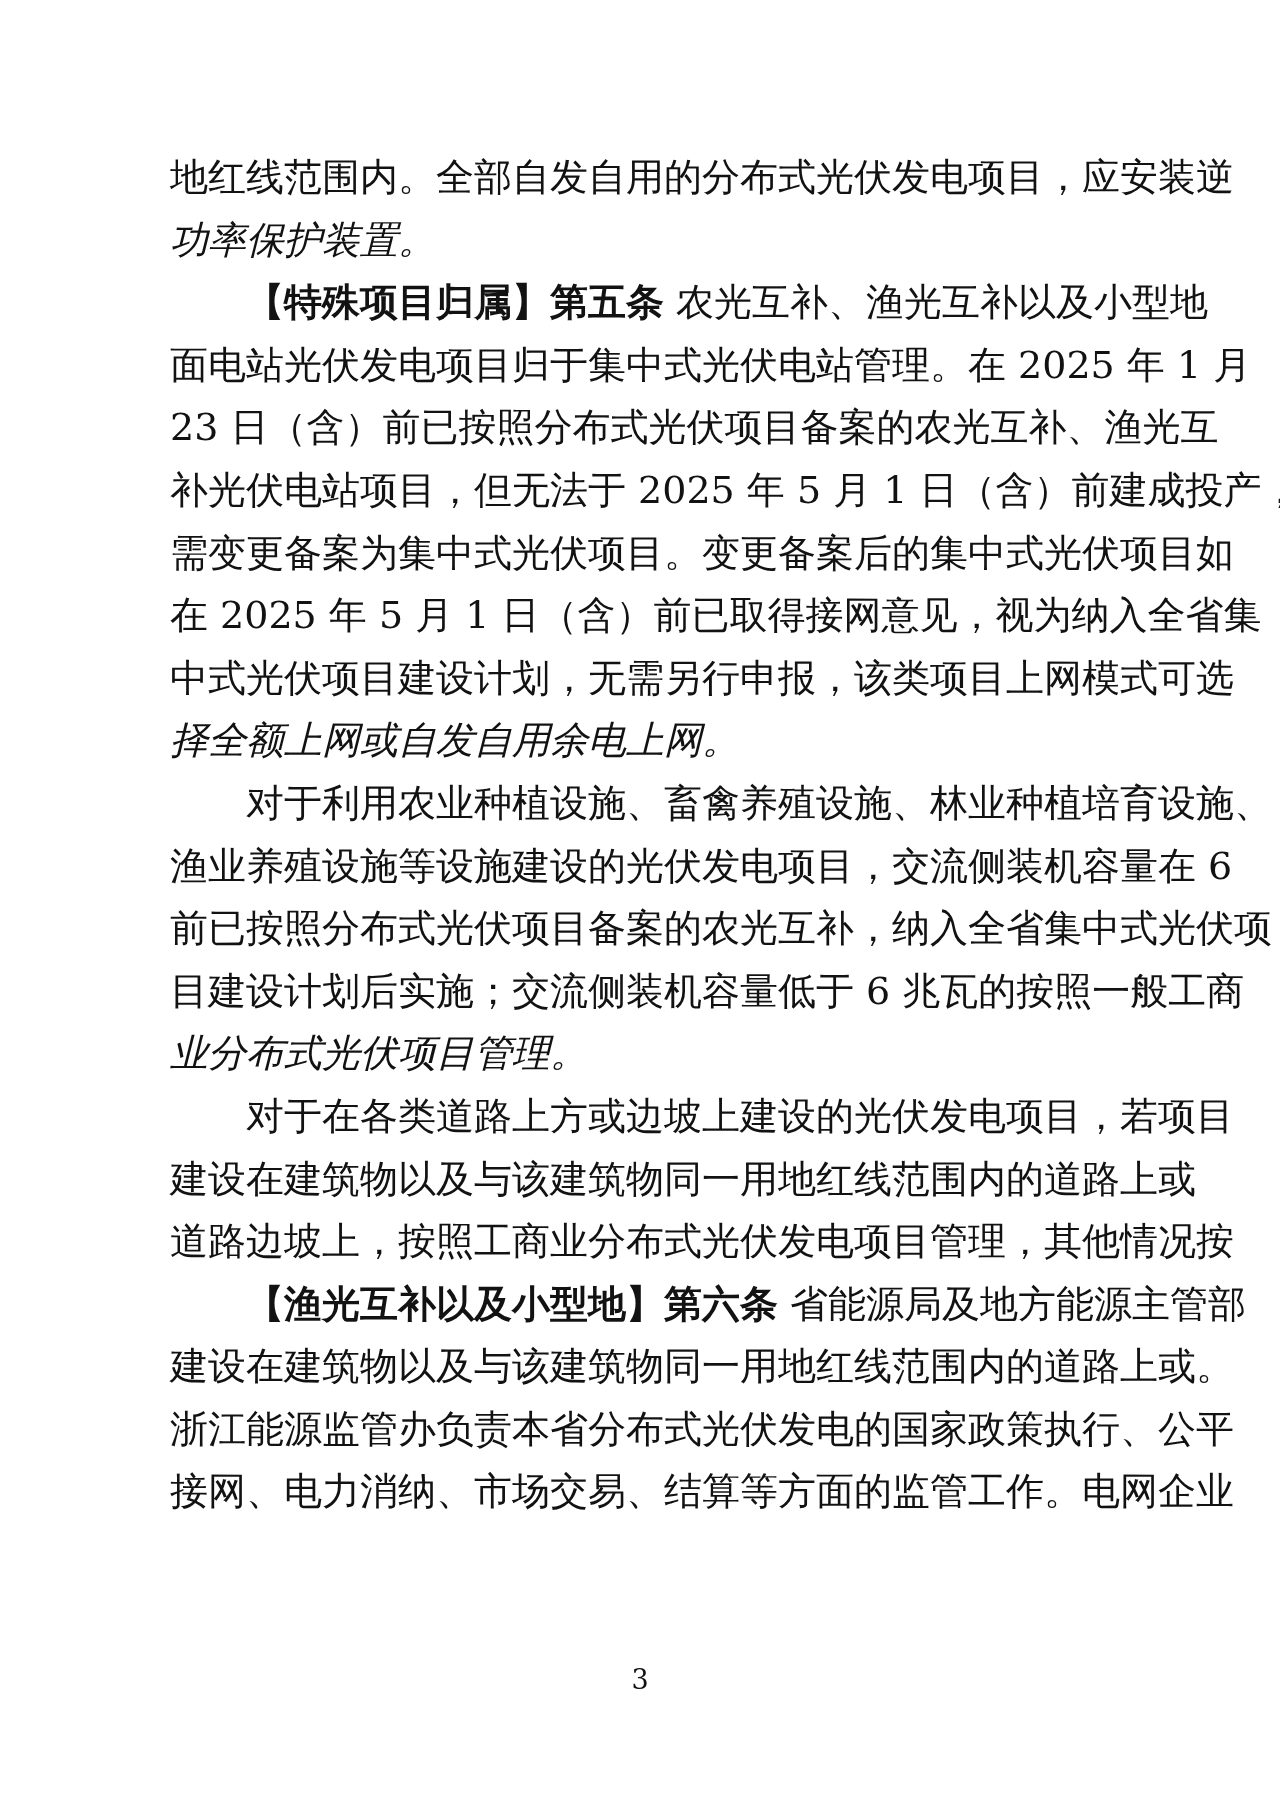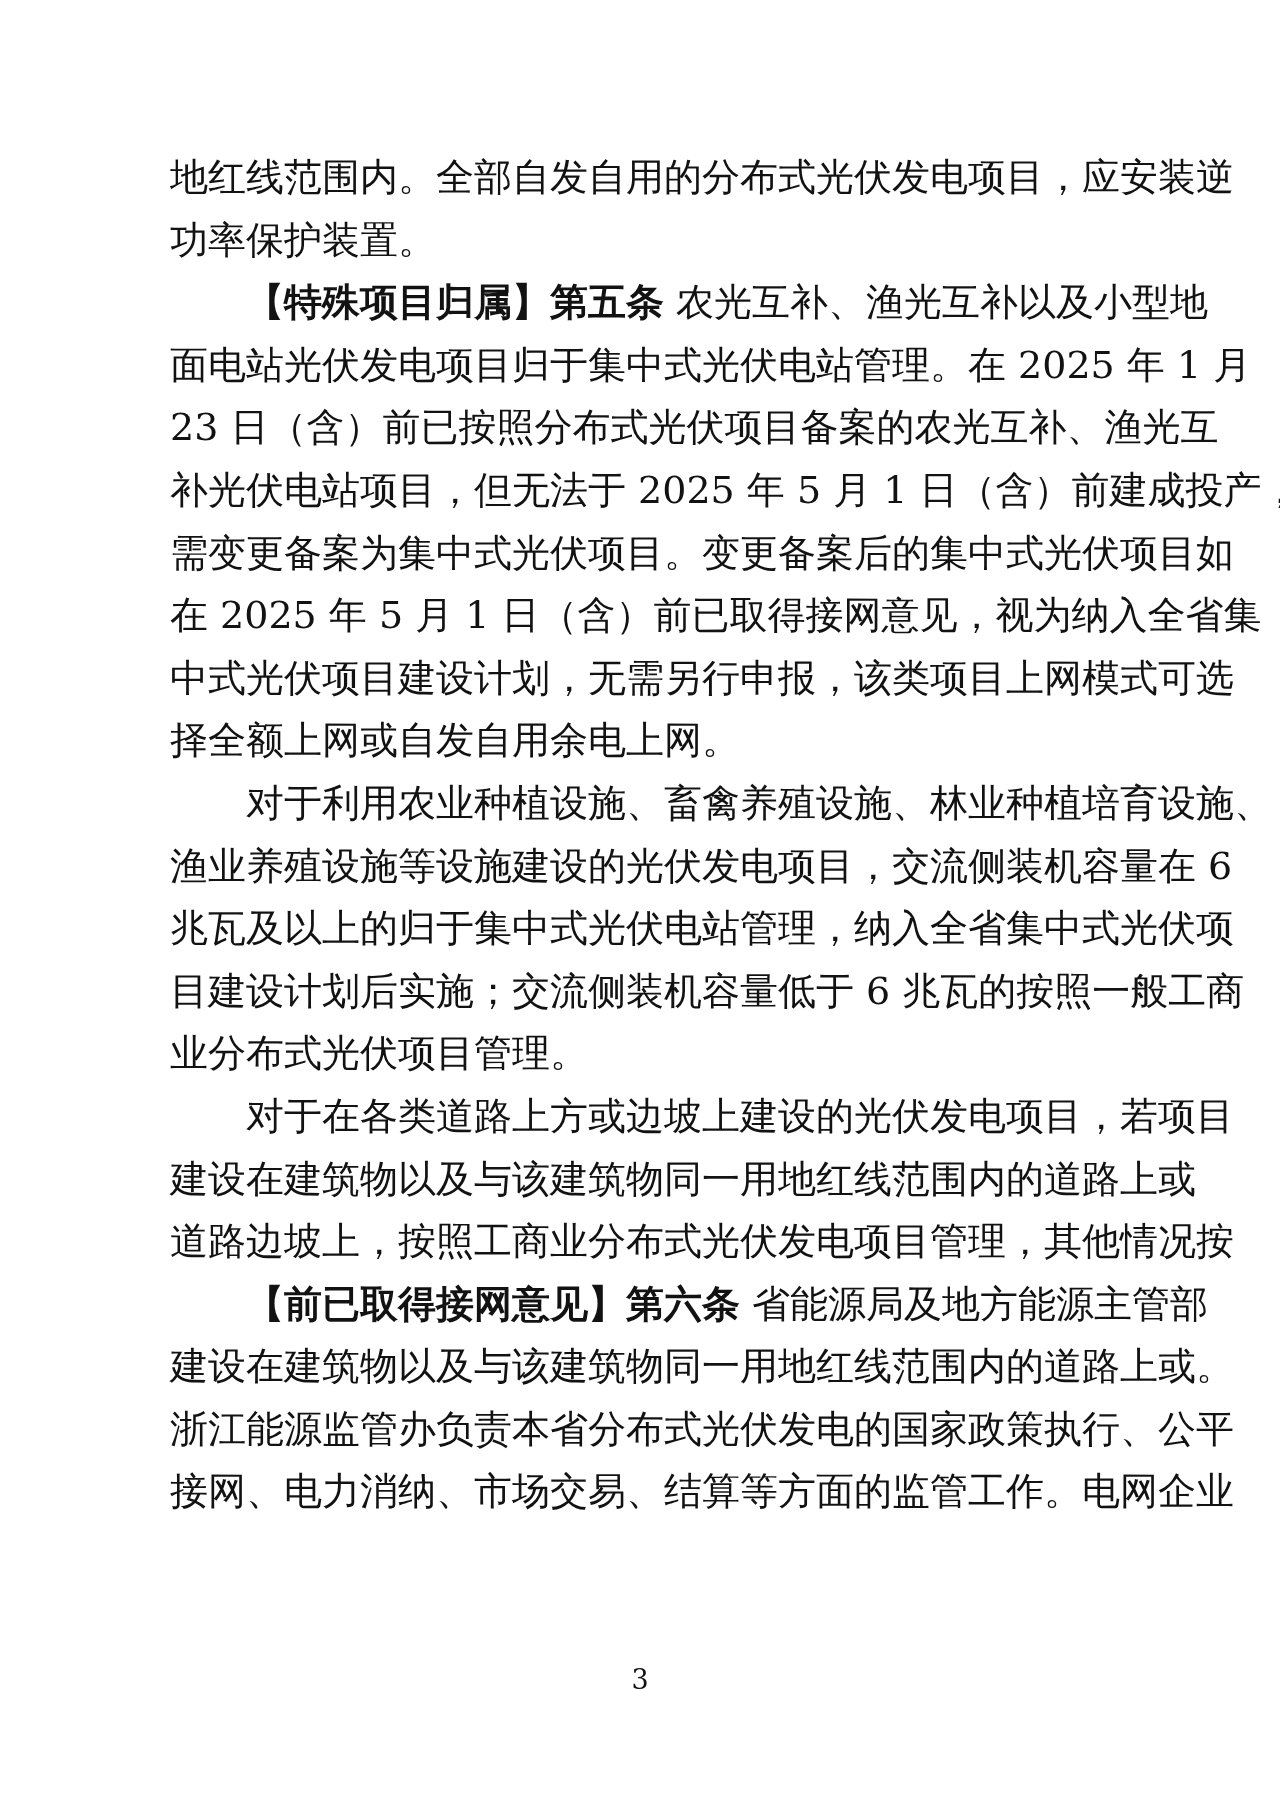--- a/index.html
+++ b/index.html
@@ -27,20 +27,21 @@
     line-height: 62.6px;
     height: 62.6px;
     white-space: nowrap;
     text-align: justify;
     text-align-last: justify;
     letter-spacing: 0px;
   }
   .line.para-end {
     text-align: center;
     text-align-last: left;
+    font-style: italic;
   }
   .line.indent {
     text-indent: 2em;
   }
   .seg-bold {
     font-weight: 700;
     font-family: Liberation Mono, monospace;
   }
   .page-number {
     position: absolute;
@@ -63,25 +64,25 @@
       <div class="line indent"><span class="seg-bold">【特殊项目归属】</span><span class="seg-bold">第五条</span><span class="seg-normal"> 农光互补、渔光互补以及小型地</span></div>
       <div class="line"><span class="seg-normal">面电站光伏发电项目归于集中式光伏电站管理。在 2025 年 1 月</span></div>
       <div class="line"><span class="seg-normal">23 日（含）前已按照分布式光伏项目备案的农光互补、渔光互</span></div>
       <div class="line"><span class="seg-normal">补光伏电站项目，但无法于 2025 年 5 月 1 日（含）前建成投产，</span></div>
       <div class="line"><span class="seg-normal">需变更备案为集中式光伏项目。变更备案后的集中式光伏项目如</span></div>
       <div class="line"><span class="seg-normal">在 2025 年 5 月 1 日（含）前已取得接网意见，视为纳入全省集</span></div>
       <div class="line"><span class="seg-normal">中式光伏项目建设计划，无需另行申报，该类项目上网模式可选</span></div>
       <div class="line para-end"><span class="seg-normal">择全额上网或自发自用余电上网。</span></div>
       <div class="line indent"><span class="seg-normal">对于利用农业种植设施、畜禽养殖设施、林业种植培育设施、</span></div>
       <div class="line"><span class="seg-normal">渔业养殖设施等设施建设的光伏发电项目，交流侧装机容量在 6</span></div>
-      <div class="line"><span class="seg-normal">兆瓦及以上的归于集中式光伏电站管理，纳入全省集中式光伏项</span></div>
+      <div class="line"><span class="seg-normal">前已按照分布式光伏项目备案的农光互补，纳入全省集中式光伏项</span></div>
       <div class="line"><span class="seg-normal">目建设计划后实施；交流侧装机容量低于 6 兆瓦的按照一般工商</span></div>
       <div class="line para-end"><span class="seg-normal">业分布式光伏项目管理。</span></div>
       <div class="line indent"><span class="seg-normal">对于在各类道路上方或边坡上建设的光伏发电项目，若项目</span></div>
       <div class="line"><span class="seg-normal">建设在建筑物以及与该建筑物同一用地红线范围内的道路上或</span></div>
       <div class="line"><span class="seg-normal">道路边坡上，按照工商业分布式光伏发电项目管理，其他情况按</span></div>
-      <div class="line indent"><span class="seg-bold">【前已取得接网意见】</span><span class="seg-bold">第六条</span><span class="seg-normal"> 省能源局及地方能源主管部</span></div>
+      <div class="line indent"><span class="seg-bold">【渔光互补以及小型地】</span><span class="seg-bold">第六条</span><span class="seg-normal"> 省能源局及地方能源主管部</span></div>
       <div class="line"><span class="seg-normal">建设在建筑物以及与该建筑物同一用地红线范围内的道路上或。</span></div>
       <div class="line"><span class="seg-normal">浙江能源监管办负责本省分布式光伏发电的国家政策执行、公平</span></div>
       <div class="line"><span class="seg-normal">接网、电力消纳、市场交易、结算等方面的监管工作。电网企业</span></div>
     </div>
   <div class="page-number">3</div>
 </div>
 
 </body></html>

